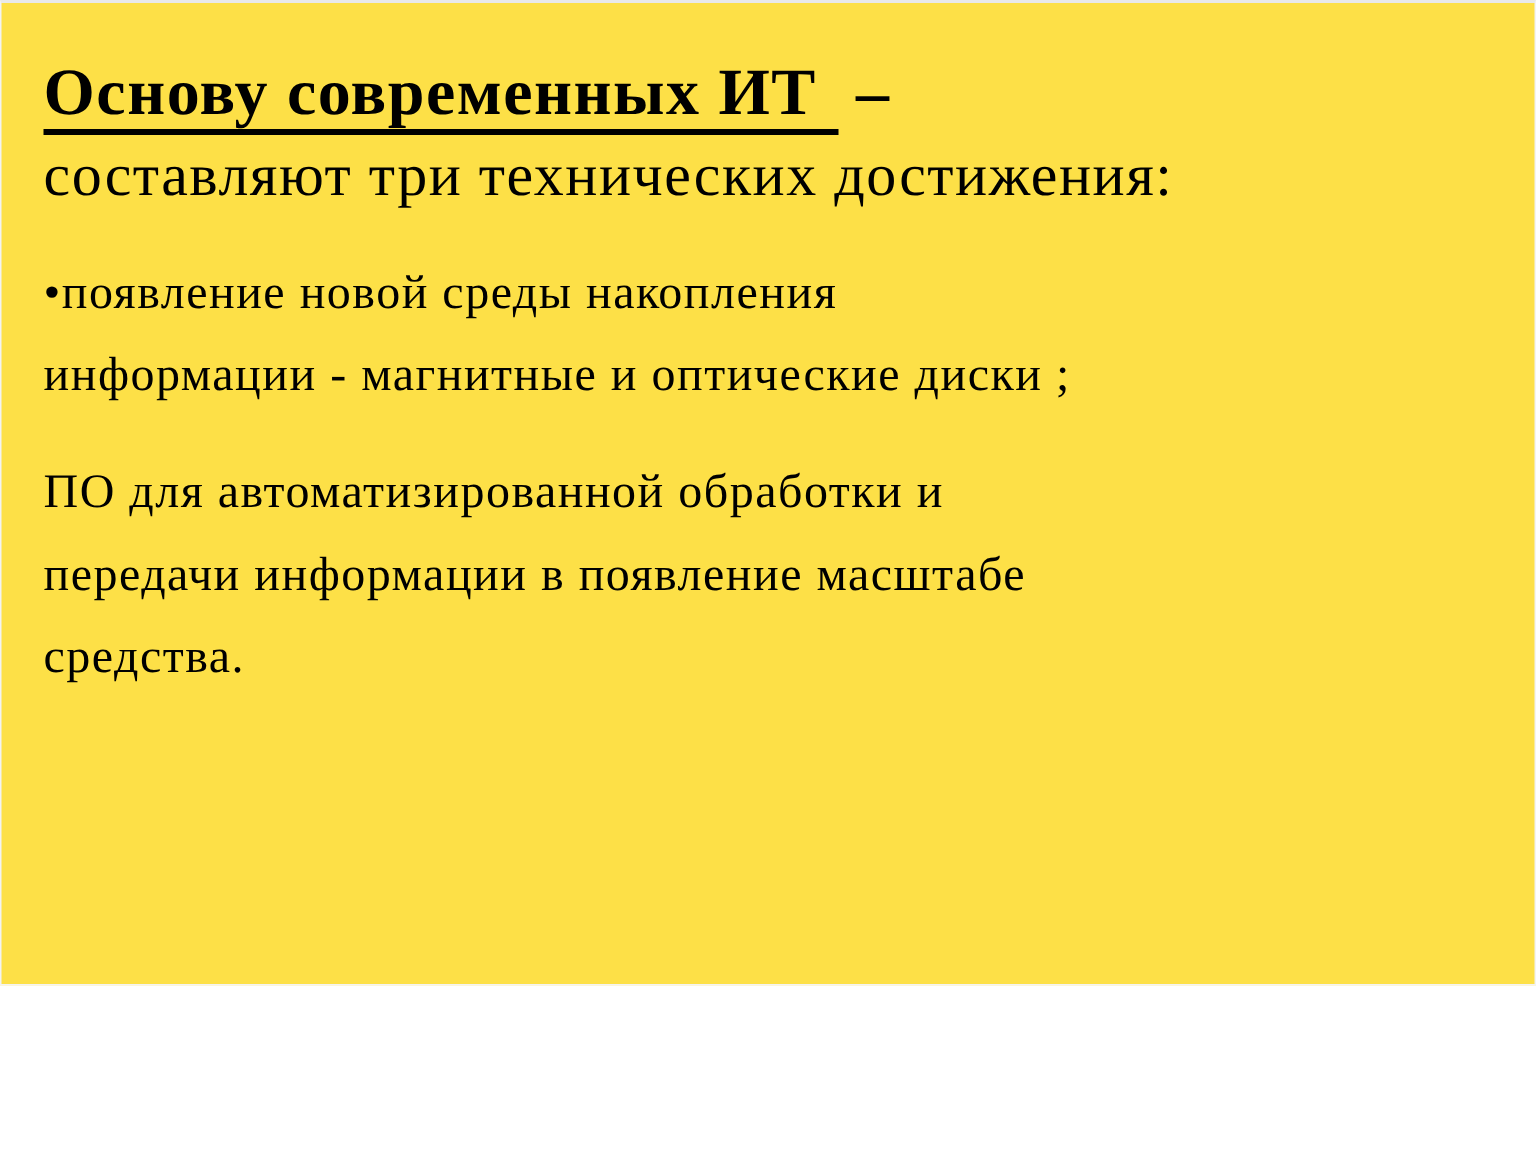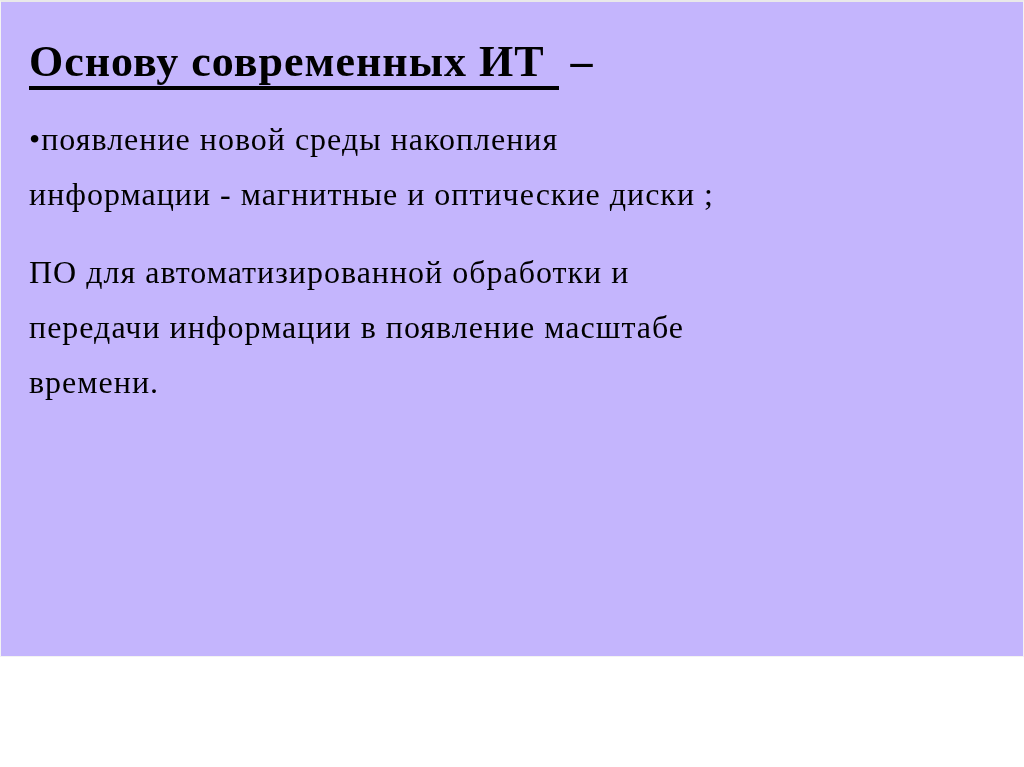--- a/index.html
+++ b/index.html
@@ -5,21 +5,21 @@
   html, body {
     margin: 0;
     padding: 0;
     background: #ffffff;
   }
   .page {
     position: relative;
     width: 1024px;
     height: 657px;
     box-sizing: border-box;
-    background: #c4b5fd;
+    background: #fde047;
     border: 1px solid #f3f3f3;
     border-top: 2px solid #e9e9e9;
     font-family: "Liberation Serif", "DejaVu Serif", serif;
     color: #000000;
     overflow: hidden;
   }
   .content {
     padding: 32px 20px 0 28px;
   }
   .title-line {
@@ -57,30 +57,31 @@
 </head>
 <body>
 
 <div class="page">
   <div class="content">
 
     <div>
       <div class="title-line">
         <span class="title-underline">Основу современных ИТ</span><span class="title-dash">–</span>
       </div>
+      <div class="subtitle-line">составляют три технических достижения:</div>
     </div>
 
     <p class="para">
       <span class="line"><span>•</span><span>появление новой среды накопления</span></span>
       <span class="line">информации - магнитные и оптические диски ;</span>
     </p>
 
     <p class="para">
     </p>
 
     <p class="para">
       <span class="line">ПО для автоматизированной обработки и</span>
       <span class="line">передачи информации в появление масштабе</span>
-      <span class="line">времени.</span>
+      <span class="line">средства.</span>
     </p>
 
   </div>
 </div>
 
 </body></html>

